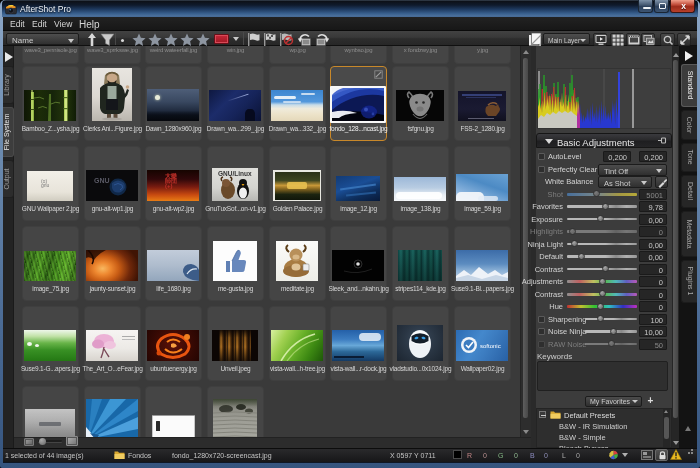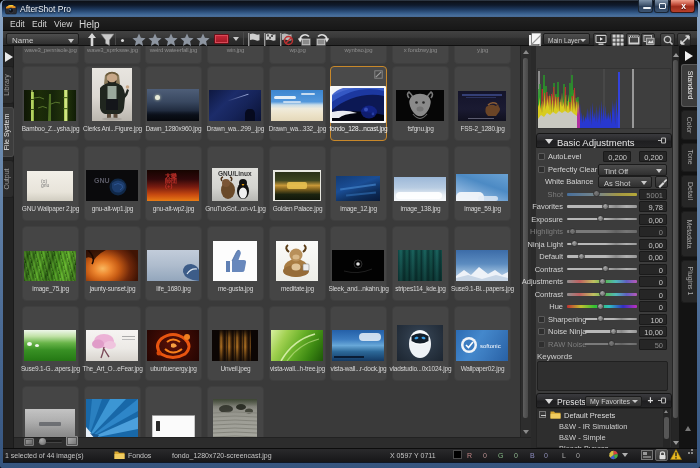--- a/index.html
+++ b/index.html
@@ -692,28 +692,20 @@
       <div class="abs" style="left:5px;top:2px;font-size:7.5px;color:#ccc">As Shot</div>
       <div class="abs" style="right:4px;top:4px;width:0;height:0;border-left:3.5px solid transparent;border-right:3.5px solid transparent;border-top:4px solid #c8c8c8"></div>
     </div>
 <div class="abs" style="left:655px;top:176px;width:13px;height:12px;border-radius:2px;border:1px solid #1c1c1c;background:linear-gradient(180deg,#4c4c4c,#2f2f2f);">
       <svg width="11" height="10" style="position:absolute;left:0.5px;top:0.5px" viewBox="0 0 11 10">
         <path d="M1.5 8.5 L6 4 L7.5 5.5 L3 10 Z M6.5 3.5 L8.5 1.5 Q9.5 0.8 10 1.5 Q10.5 2.2 9.5 3 L7.5 5 Z" fill="#d8d8d8"></path>
       </svg>
     </div>
 <div class="abs" style="left:537px;top:352px;font-size:8px;color:#cfcfcf;">Keywords</div>
 <div class="abs" style="left:537px;top:361px;width:131px;height:30px;background:#2f2f2f;border:1px solid #202020;border-radius:2px;"></div>
-<div class="abs" style="left:536px;top:393px;width:136px;height:15px;border-radius:3px 3px 0 0;background:linear-gradient(180deg,#3a3a3e 0%,#2a2a2c 45%,#1e1e20 55%,#242426 100%);border:1px solid #161616;">
-      <div class="abs" style="left:8px;top:5px;width:0;height:0;border-left:4px solid transparent;border-right:4px solid transparent;border-top:5px solid #d8d8d8"></div>
-      <div class="abs" style="left:20px;top:2.5px;font-size:8.5px;color:#e8e8e8;">Presets</div>
-      <svg class="abs" style="right:4px;top:3px" width="10" height="10" viewBox="0 0 10 10">
-        <rect x="4.5" y="1" width="4" height="5" rx="0.8" fill="none" stroke="#bbb" stroke-width="1.1"></rect>
-        <line x1="1" y1="3.5" x2="4.5" y2="3.5" stroke="#bbb" stroke-width="1.1"></line>
-      </svg>
-    </div>
 <div class="abs" style="left:585px;top:395.5px;width:57px;height:11px;border-radius:2px;border:1px solid #1c1c1c;background:linear-gradient(180deg,#4c4c4c,#2f2f2f);">
       <div class="abs" style="left:4px;top:1px;font-size:7px;color:#ccc">My Favorites</div>
       <div class="abs" style="right:3px;top:3.5px;width:0;height:0;border-left:3px solid transparent;border-right:3px solid transparent;border-top:3.5px solid #c8c8c8"></div>
     </div>
 <div class="abs" style="left:645px;top:395px;width:11px;height:11px;font-size:10px;font-weight:bold;color:#ddd;text-align:center;line-height:11px;">+</div>
 <div class="abs" style="left:536px;top:408px;width:136px;height:40px;background:#2e2e2e;border:1px solid #242424;"></div>
 <div class="abs" style="left:539px;top:411px;width:7px;height:7px;background:#3a3a3a;border:1px solid #777;">
       <div class="abs" style="left:1px;top:2.5px;width:5px;height:1.2px;background:#ccc"></div>
     </div>
 <svg class="abs" style="left:550px;top:410px" width="11" height="9" viewBox="0 0 11 9">

